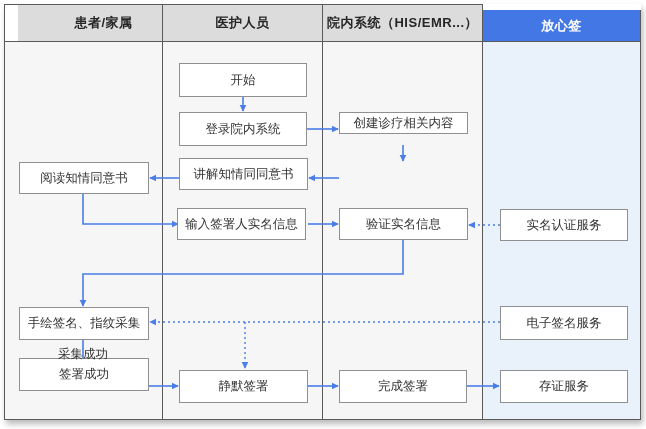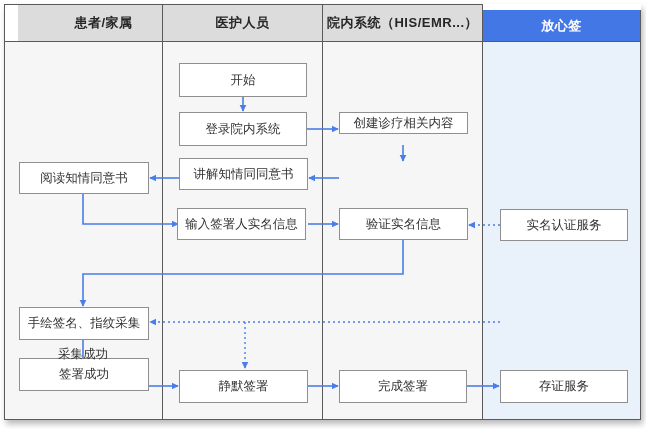--- a/index.html
+++ b/index.html
@@ -96,20 +96,21 @@
   <div id="node-layer">
       <div class="node" style="left: 179px; top: 63px; width: 128px; height: 34px;">开始</div>
       <div class="node" style="left: 179px; top: 112px; width: 128px; height: 34px;">登录院内系统</div>
       <div class="node" style="left: 339px; top: 112px; width: 129px; height: 22px;">创建诊疗相关内容</div>
       <div class="node" style="left: 179px; top: 158px; width: 129px; height: 32px;">讲解知情同同意书</div>
       <div class="node" style="left: 19px; top: 162px; width: 130px; height: 32px;">阅读知情同意书</div>
       <div class="node" style="left: 177px; top: 208px; width: 129px; height: 32px;">输入签署人实名信息</div>
       <div class="node" style="left: 339px; top: 208px; width: 129px; height: 32px;">验证实名信息</div>
       <div class="node" style="left: 500px; top: 209px; width: 128px; height: 32px;">实名认证服务</div>
       <div class="node" style="left: 19px; top: 307px; width: 130px; height: 33px;">手绘签名、指纹采集</div>
+      <div class="node" style="left: 500px; top: 306px; width: 128px; height: 34px;">电子签名服务</div>
       <div class="node" style="left: 19px; top: 358px; width: 130px; height: 33px;">签署成功</div>
       <div class="node" style="left: 179px; top: 370px; width: 129px; height: 33px;">静默签署</div>
       <div class="node" style="left: 339px; top: 370px; width: 128px; height: 33px; font-family: Liberation Serif, serif;">完成签署</div>
       <div class="node" style="left: 500px; top: 370px; width: 128px; height: 33px;">存证服务</div>
     </div>
 
   <div class="edge-label">
     <span>采集</span>
     <span>成功</span>
   </div>

